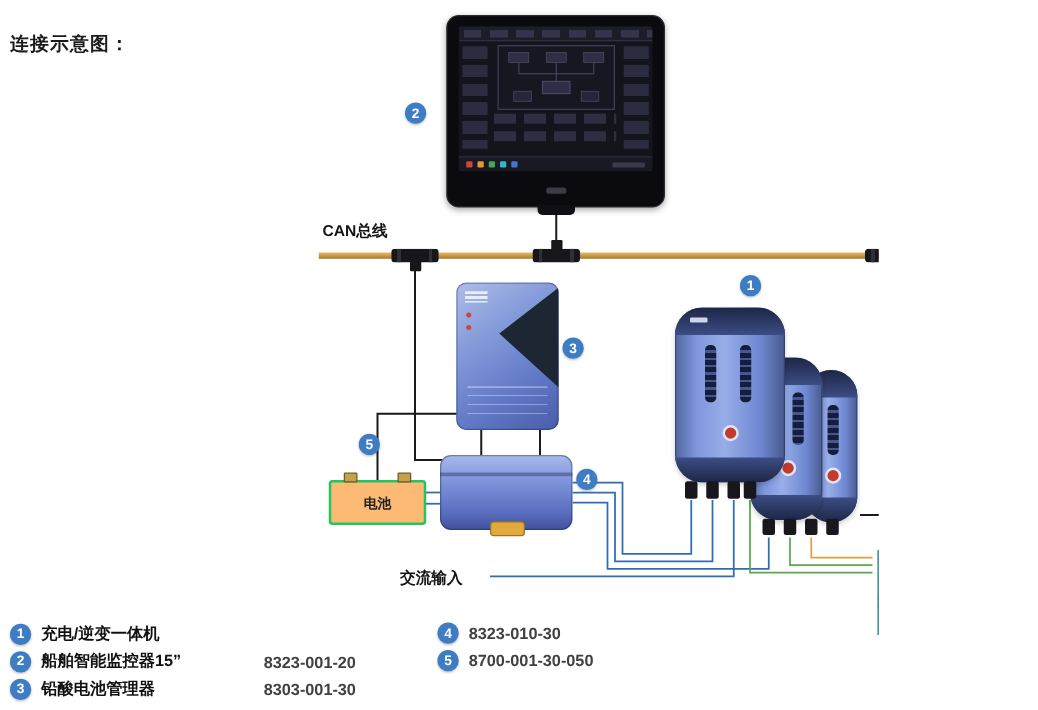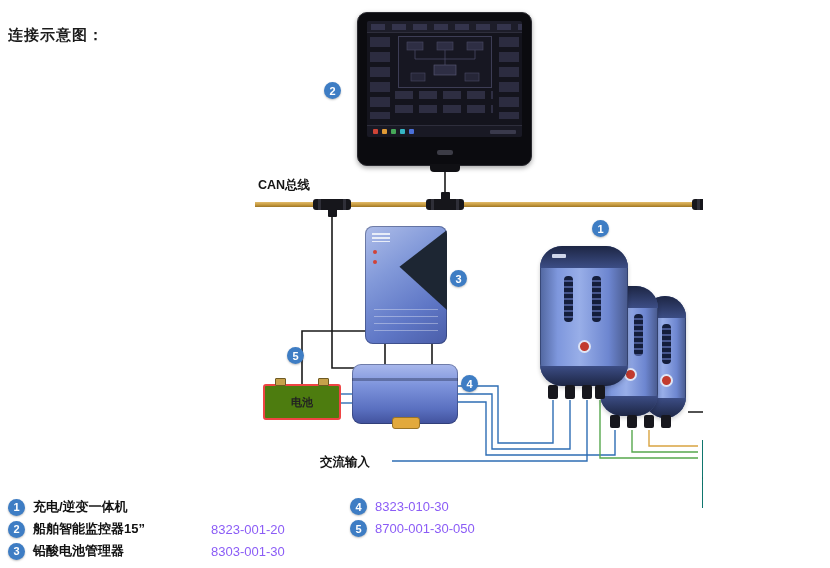--- a/index.html
+++ b/index.html
@@ -72,36 +72,36 @@
 
   
   .bswitch{left:352px;top:364px;width:106px;height:60px;border-radius:9px;overflow:visible;
            background:linear-gradient(180deg,#aab9ec 0%,#7e94dc 35%,#5a70c0 75%,#41519c 100%);
            box-shadow:inset 0 0 0 1px rgba(25,35,70,.4);}
   .bsw-band{position:absolute;left:0;right:0;top:14px;height:3px;background:rgba(20,30,60,.35);}
   .bsw-handle{position:absolute;left:40px;bottom:-5px;width:26px;height:10px;background:#e2a93c;
               border:1px solid #9a7426;border-radius:3px;}
 
   
-  .battery{left:263px;top:384px;width:74px;height:32px;background:#4d7c0f;border:2px solid #ef4444;
+  .battery{left:263px;top:384px;width:74px;height:32px;background:#fdba74;border:2px solid #22c55e;
            border-radius:3px;display:flex;align-items:center;justify-content:center;
            font-size:11px;font-weight:bold;color:#222;}
   .bat-term{position:absolute;width:9px;height:6px;top:-8px;background:#c6a14b;border:1px solid #6e5a23;border-radius:1px;}
 
   
   svg.wires{position:absolute;left:0;top:0;pointer-events:none;}
   .wb{stroke:#1a1a1a;stroke-width:1.6;fill:none;}
   .wu{stroke:#2E6DB4;stroke-width:1.4;fill:none;}
   .wg{stroke:#57A84E;stroke-width:1.4;fill:none;}
   .wo{stroke:#D9A441;stroke-width:1.4;fill:none;}
 
   
   .lg-row{position:absolute;display:flex;align-items:center;gap:8px;font-size:13px;font-weight:bold;color:#111;}
   .lg-name.wl{width:170px;} .lg-name.wr{width:150px;}
-  .lg-code{font-weight:normal;color:#8b5cf6;}
+  .lg-code{font-weight:bold;color:#404040;}
 </style>
 </head>
 <body>
 
 <div id="page">
 
   <div class="abs title">连接示意图：</div>
 
   <svg class="wires" width="830" height="568" viewBox="0 0 830 568">
     <g>

